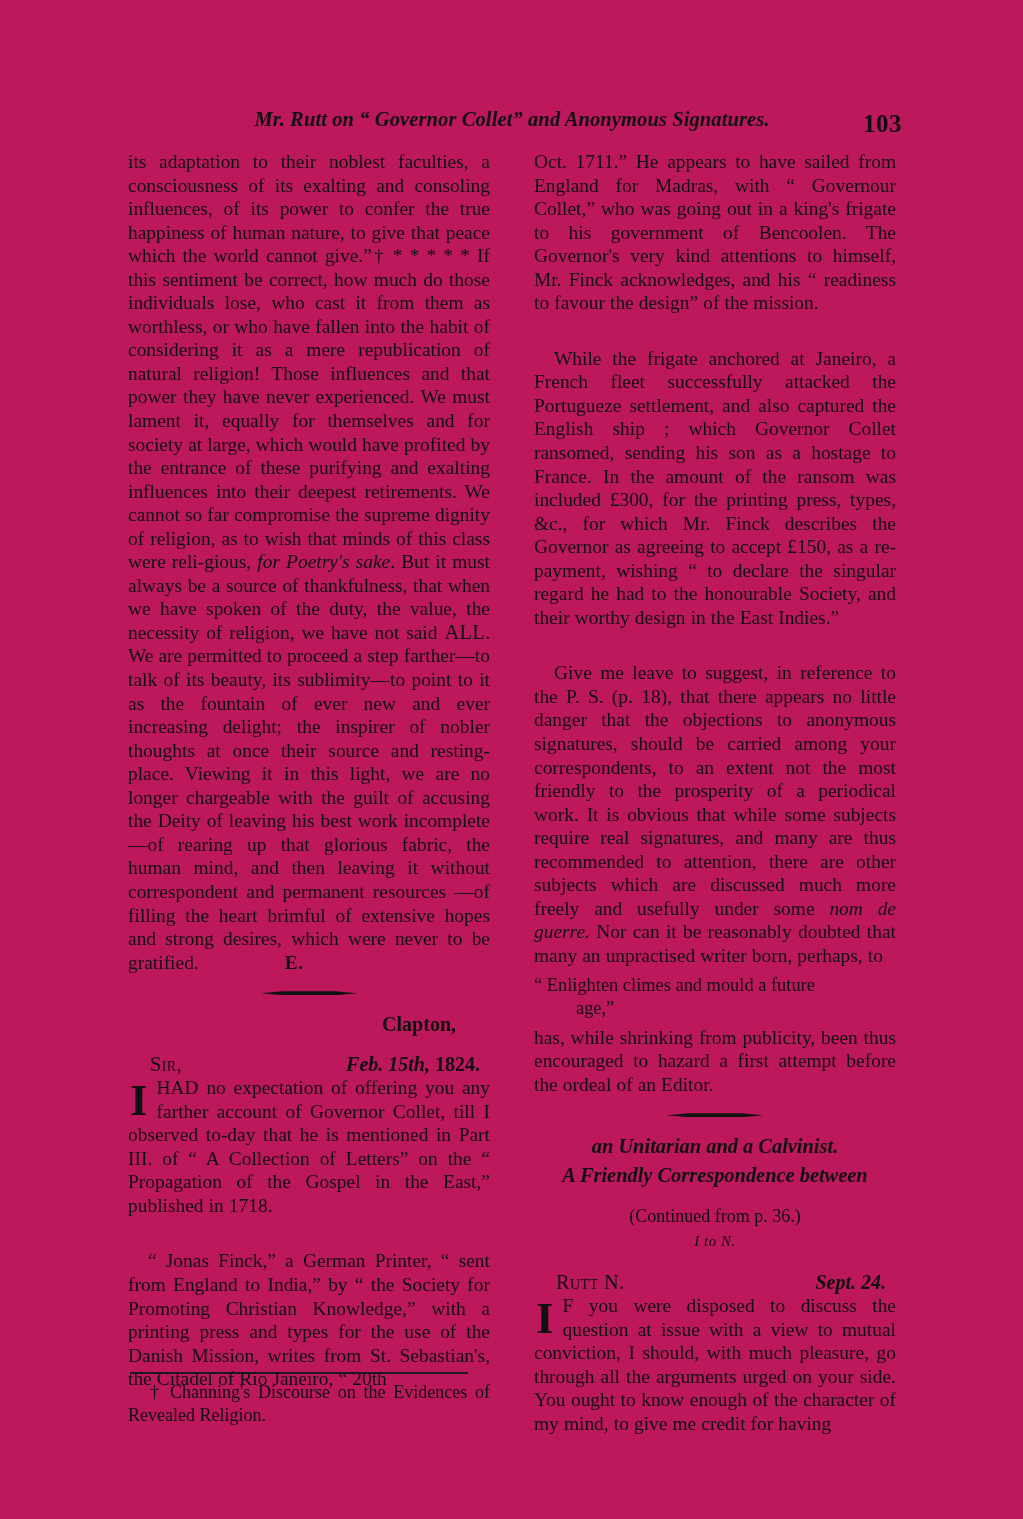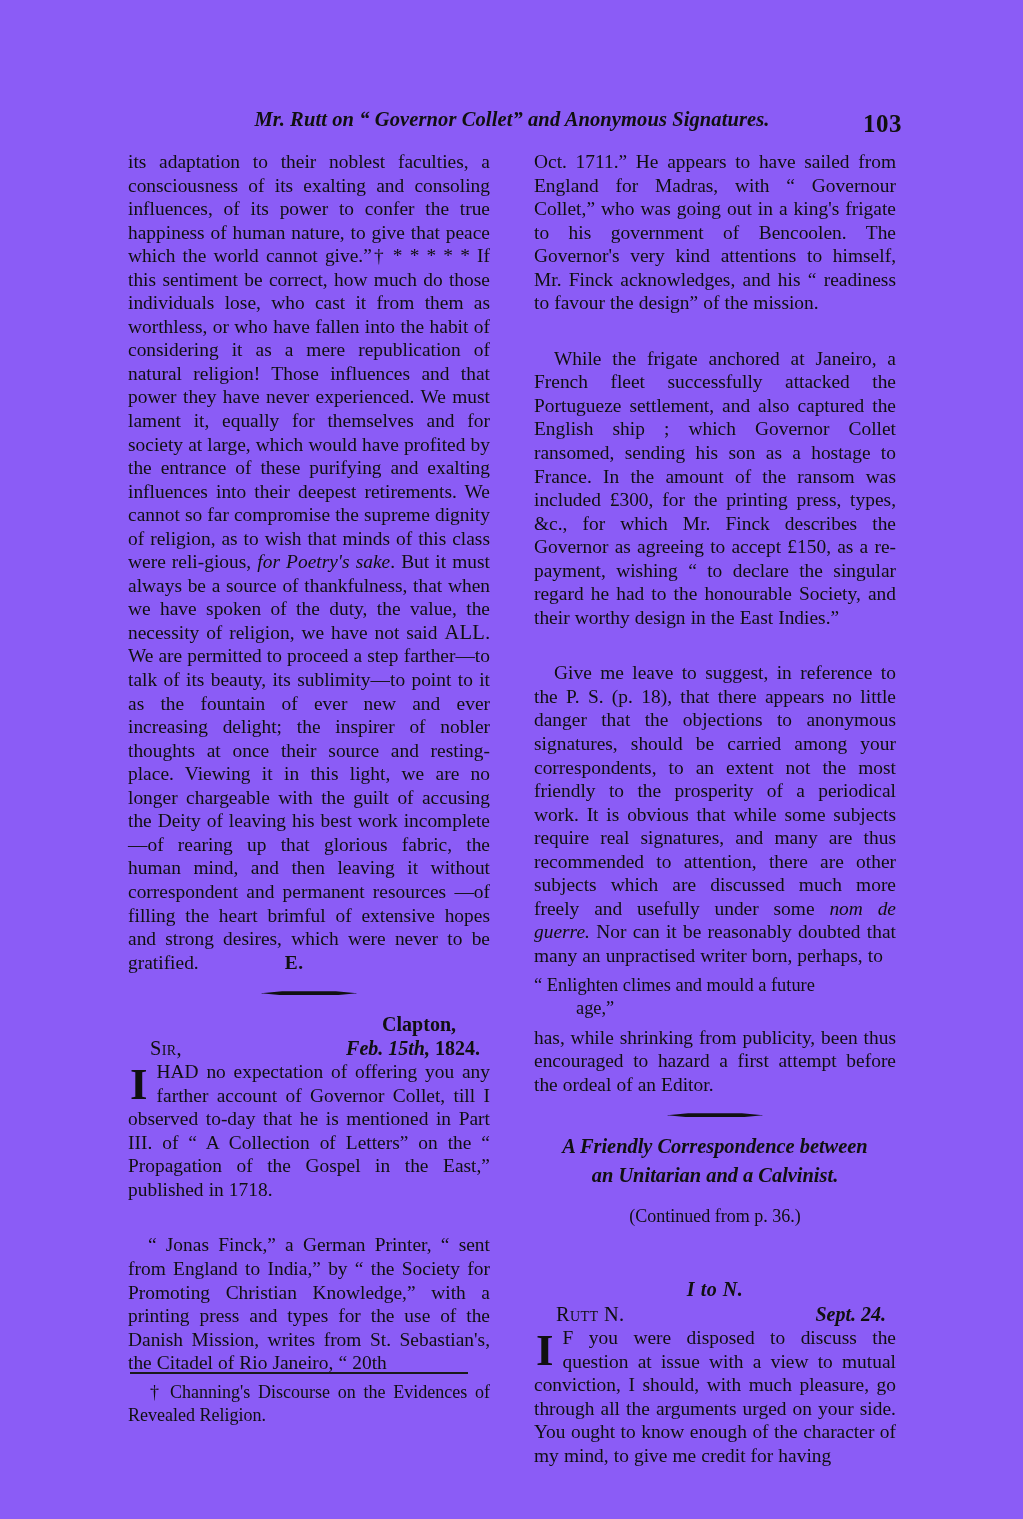--- a/index.html
+++ b/index.html
@@ -15,21 +15,21 @@
     font-family: "Liberation Serif", "DejaVu Serif", serif;
     color: #101010;
     overflow: hidden;
   }
 
   .page {
     position: absolute;
     left: 0; top: 0;
     width: 1023px;
     height: 1519px;
-    background: #8b5cf6;
+    background: #be185d;
   }
 
   
   .running-head {
     position: absolute;
     left: 128px;
     top: 108px;
     width: 768px;
     height: 30px;
     display: flex;
@@ -140,20 +140,21 @@
     font-size: 20px;
     text-align: right;
     padding-right: 34px;
     line-height: 24px;
   }
   .salute-row {
     position: relative;
     height: 24px;
     line-height: 24px;
     font-size: 19.4px;
+    margin-top: 16px;
   }
   .salute-row .lhs {
     position: absolute;
     left: 22px;
     font-variant: small-caps;
     font-size: 20.4px;
     letter-spacing: 0.4px;
   }
   .salute-row .rhs {
     position: absolute;
@@ -190,25 +191,24 @@
   }
   .continued {
     text-align: center;
     font-size: 18px;
     margin-top: 16px;
     line-height: 24px;
   }
   .subhead {
     text-align: center;
     font-style: italic;
-    font-weight: bold;
-    font-size: 20px;
+    font-weight: normal;
+    font-size: 15px;
     line-height: 26px;
     letter-spacing: 0.5px;
-    margin-top: 48px;
   }
 
   
   blockquote {
     margin: 6px 0 6px 0;
     padding: 0;
     font-size: 18.4px;
     line-height: 23px;
     text-align: left;
   }
@@ -280,22 +280,22 @@
         <span class="q2">age,”</span>
       </blockquote>
 
       <p class="body">has, while shrinking from publicity, been thus encouraged to hazard a first attempt before the ordeal of an Editor.</p>
 
 
       <div class="ornament">
           <span class="bar"></span>
         </div>
 
+      <div class="article-title">an Unitarian and a Calvinist.</div>
       <div class="article-title">A Friendly Correspondence between</div>
-      <div class="article-title">an Unitarian and a Calvinist.</div>
 
       <div class="continued">(Continued from p. 36.)</div>
 
       <div class="subhead">I to N.</div>
 
       <div class="salute-row">
         <span class="lhs">Rutt N.</span>
         <span class="rhs">Sept. 24.</span>
       </div>
 

